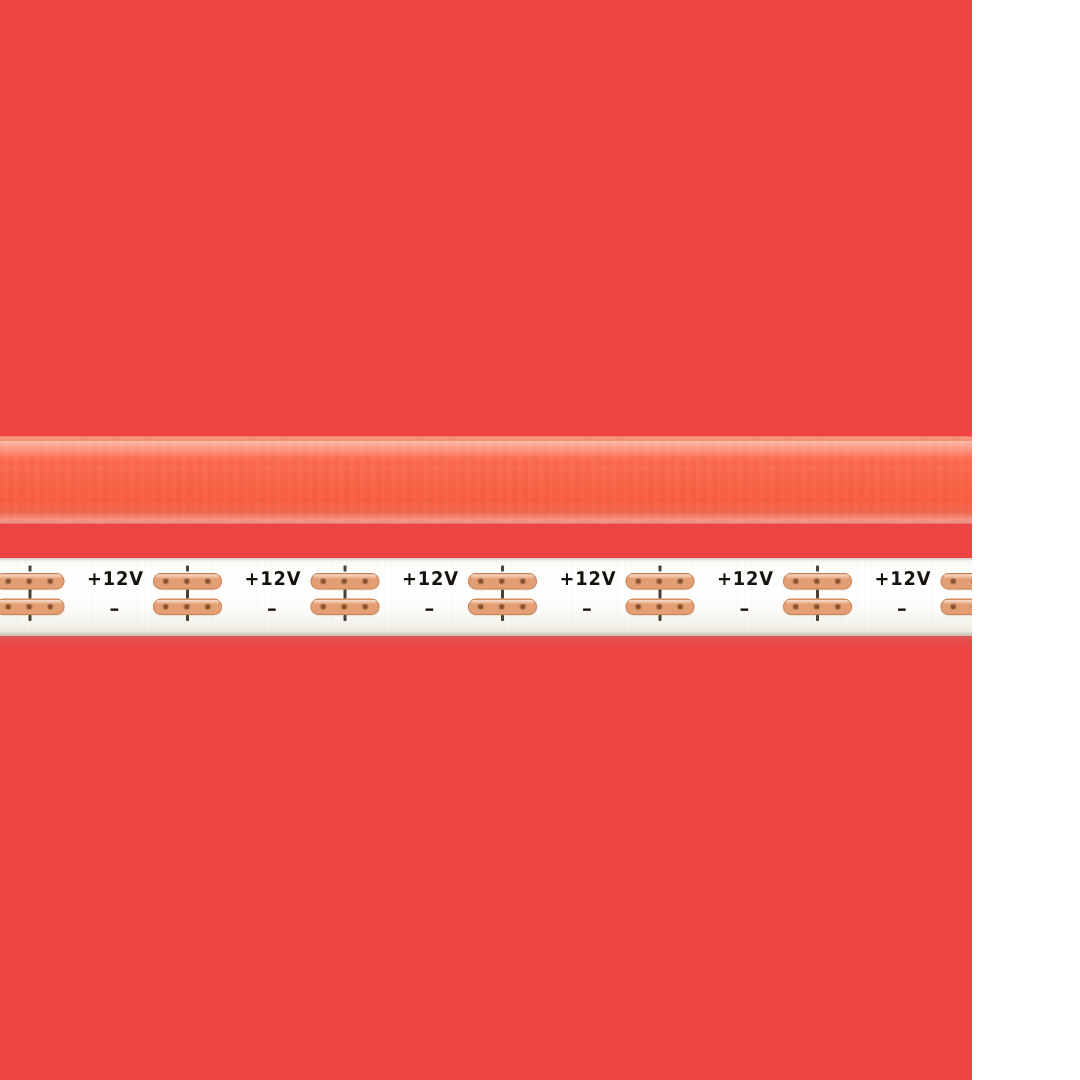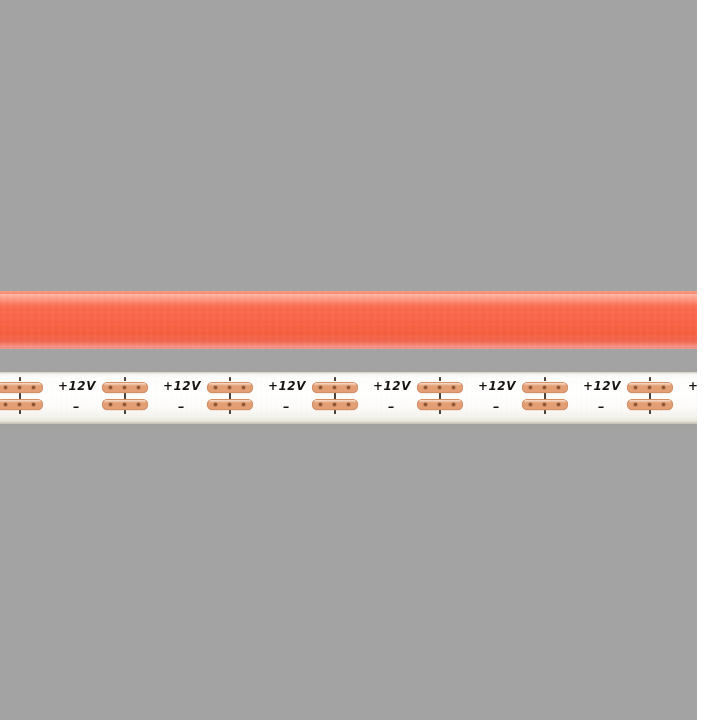--- a/index.html
+++ b/index.html
@@ -6,25 +6,24 @@
     margin: 0;
     padding: 0;
     background: #ffffff;
   }
   body {
     font-family: "Liberation Sans", sans-serif;
   }
 
   #stage {
     position: relative;
-    width: 697px;
+    width: 648px;
     height: 720px;
-    background: #a3a3a3;
+    background: #ef4444;
     overflow: hidden;
-    font-style: italic;
   }
 
   
   .red-strip {
     position: absolute;
     left: -4px;
     width: 728px;
     top: 291px;
     height: 58px;
     background:

